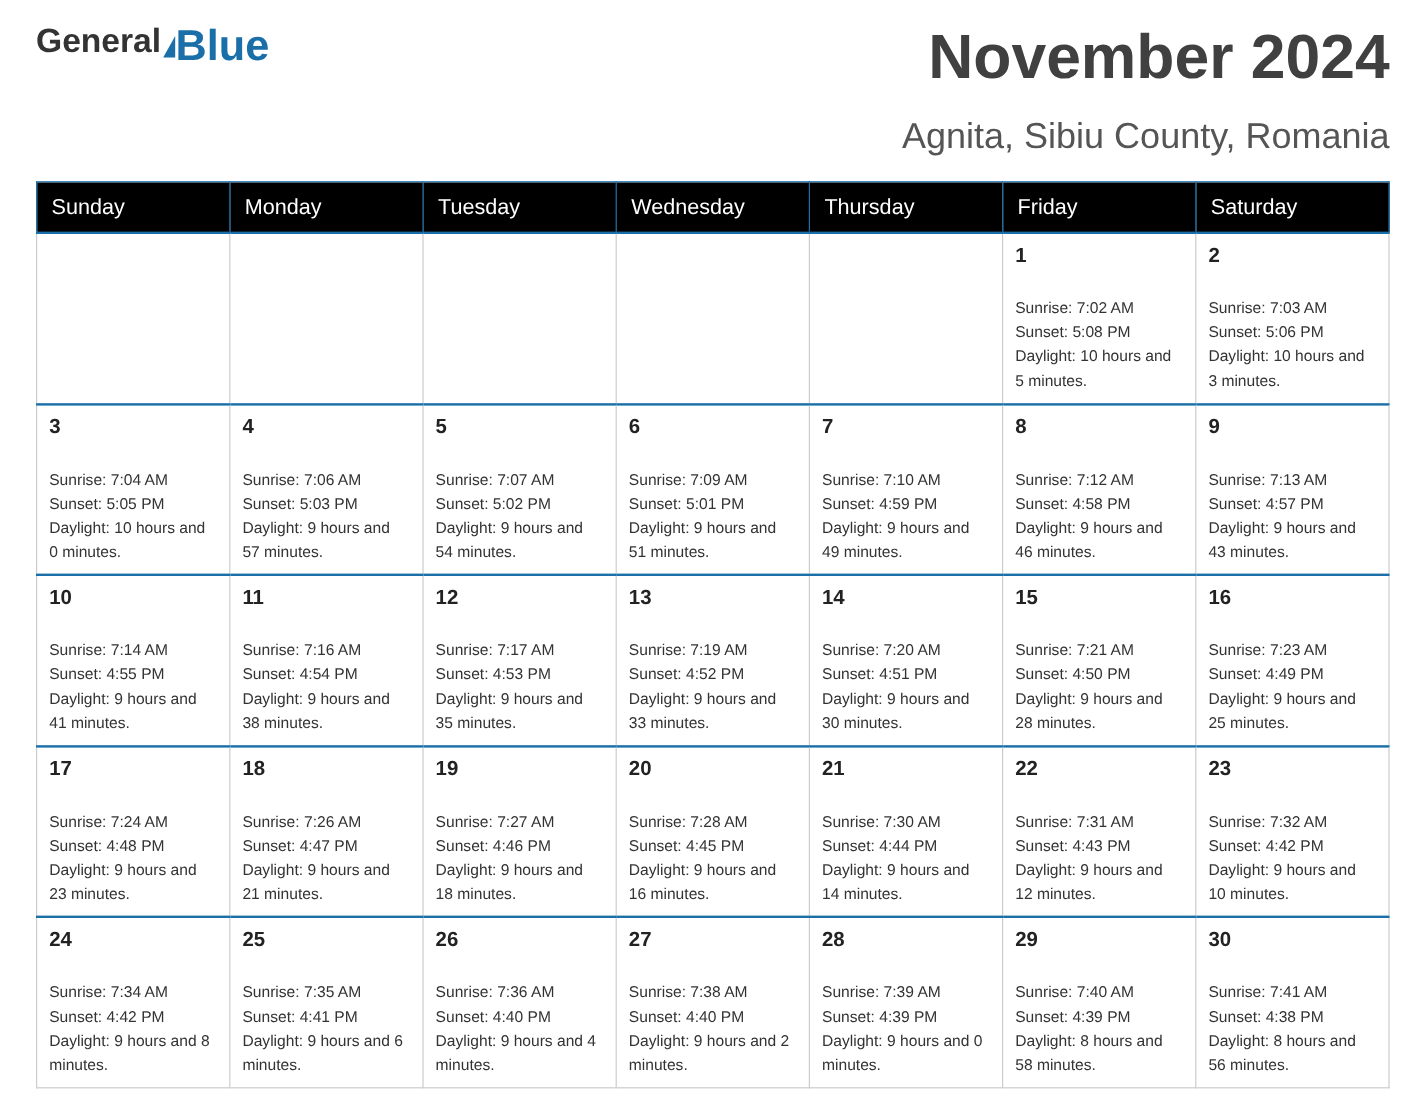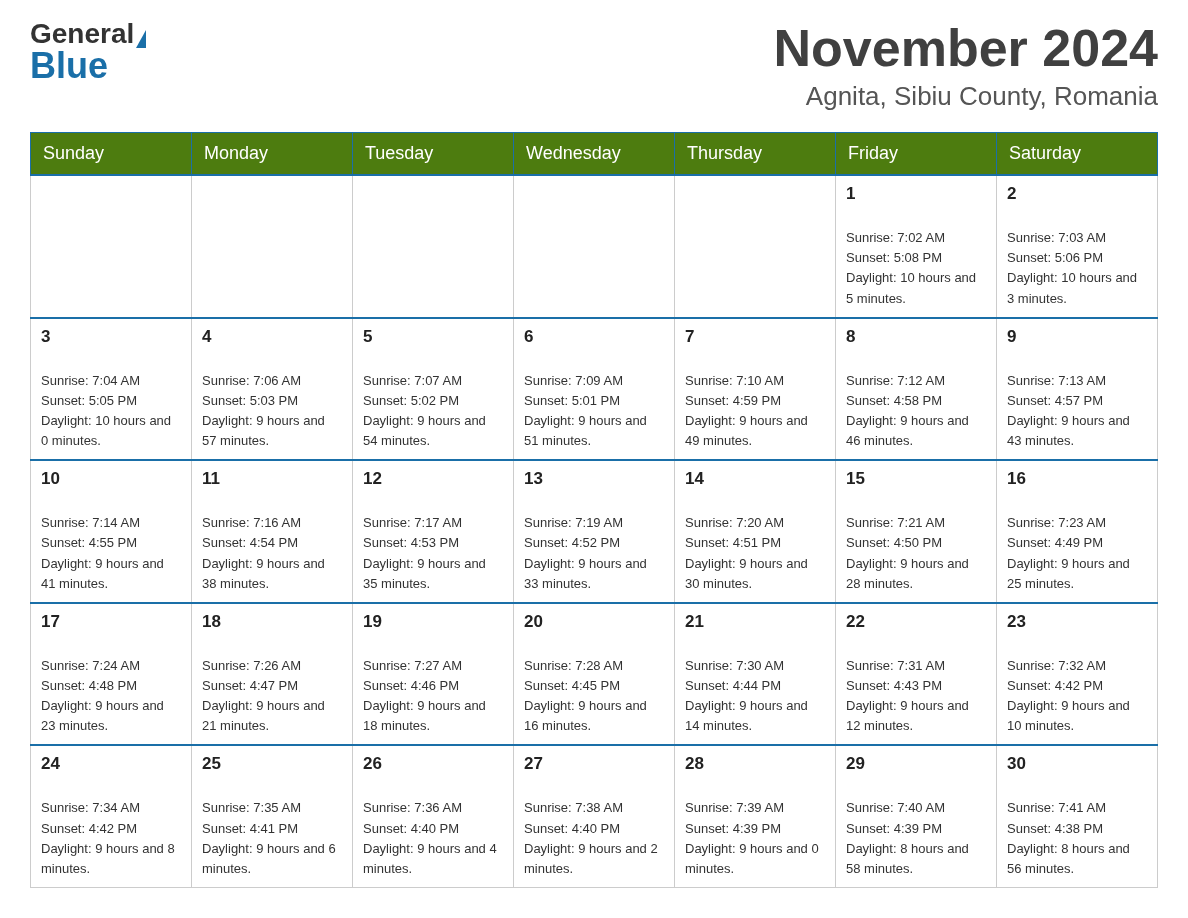--- a/index.html
+++ b/index.html
@@ -11,21 +11,21 @@
       padding: 20px 30px;
     }
     .header {
       display: flex;
       justify-content: space-between;
       align-items: flex-start;
       margin-bottom: 20px;
     }
     .logo {
       display: flex;
-      flex-direction: column;
+      flex-direction: row;
       align-items: flex-start;
     }
     .logo-general {
       font-size: 28px;
       font-weight: bold;
       color: #333;
       line-height: 1;
     }
     .logo-blue {
       font-size: 36px;
@@ -45,30 +45,30 @@
     .title-section {
       text-align: right;
     }
     .month-title {
       font-size: 52px;
       font-weight: bold;
       color: #404040;
       line-height: 1.1;
     }
     .location {
-      font-size: 26px;
+      font-size: 30px;
       color: #555;
-      margin-top: 4px;
+      margin-top: 20px;
     }
     .calendar {
       width: 100%;
       border-collapse: collapse;
     }
     .calendar th {
-      background-color: #4d7c0f;
+      background-color: #000000;
       color: #fff;
       font-size: 18px;
       font-weight: normal;
       padding: 10px 12px;
       text-align: left;
       border: 1px solid #1a6fa8;
     }
     .calendar td {
       vertical-align: top;
       padding: 8px 10px;

